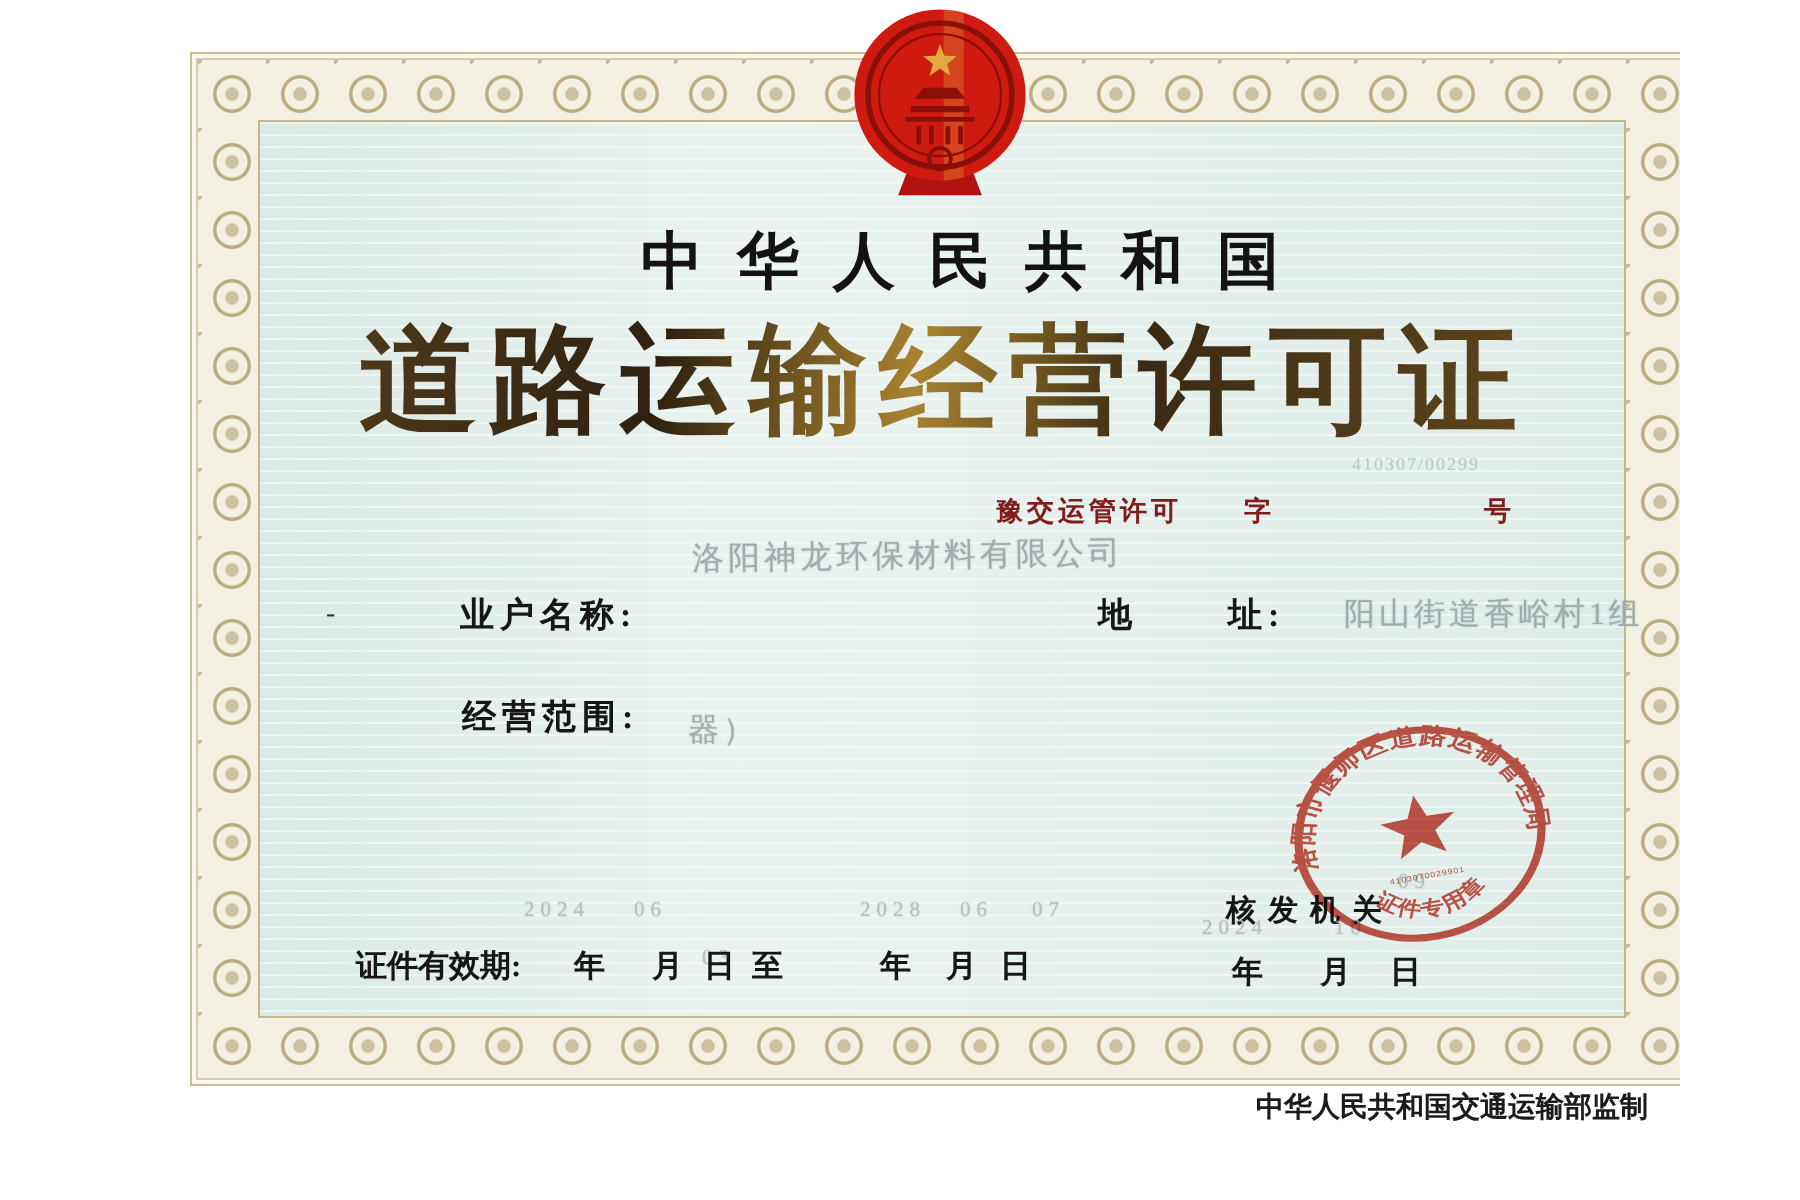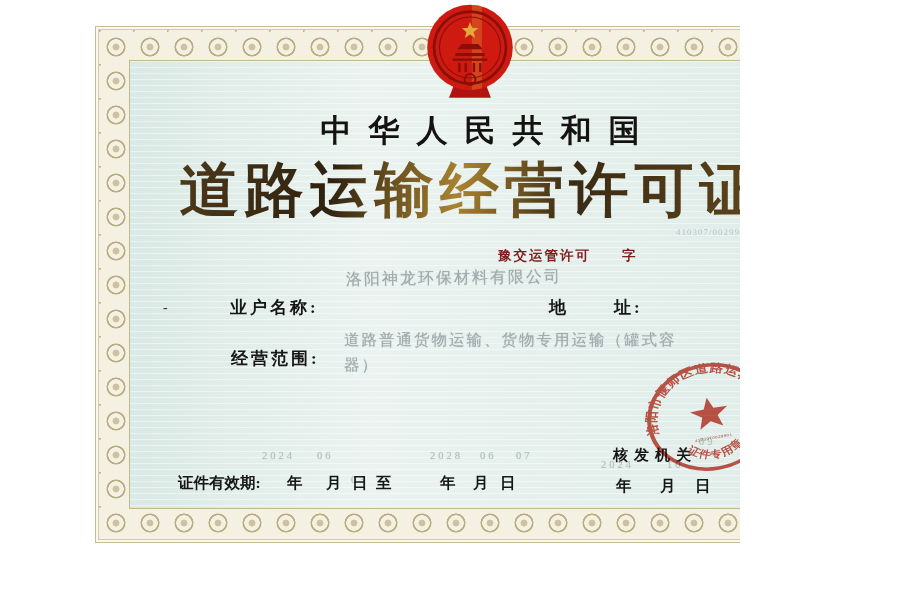--- a/index.html
+++ b/index.html
@@ -1,16 +1,16 @@
 <!DOCTYPE html>
 <html><head>
 <meta charset="utf-8">
 <style>
   html,body{margin:0;padding:0;background:#ffffff;}
-  .page{position:relative;width:740px;height:600px;background:#ffffff;overflow:hidden;
+  .page{position:relative;width:840px;height:600px;background:#ffffff;overflow:hidden;
         font-family:"Liberation Serif","DejaVu Serif",serif;}
   .abs{position:absolute;}
 
   
   .frame{position:absolute;left:95px;top:26px;width:752px;height:517px;
          background:#faf7ec;border:1px solid #c6bc96;padding:2px;box-sizing:border-box;}
   .band{width:100%;height:100%;border:1px solid #d4cbab;box-sizing:border-box;
         background-color:#f5f1e2;
         background-image:
           radial-gradient(circle at 17px 17px, rgba(187,175,131,0) 7.5px, rgba(183,170,125,.95) 8px, rgba(183,170,125,.95) 9.2px, rgba(187,175,131,0) 9.8px),
@@ -92,22 +92,22 @@
   <div class="abs lic" style="left:498px;top:247px;">豫交运管许可</div>
   <div class="abs lic" style="left:622px;top:247px;">字</div>
   <div class="abs lic" style="left:742px;top:247px;">号</div>
 
   <div class="abs faint fv" style="left:346px;top:268px;transform:rotate(-0.8deg);">洛阳神龙环保材料有限公司</div>
   <div class="abs stray" style="left:163px;top:300px;">-</div>
   <div class="abs label" style="left:230px;top:296px;">业户名称:</div>
 
   <div class="abs label" style="left:549px;top:296px;">地</div>
   <div class="abs label" style="left:614px;top:296px;">址:</div>
+  <div class="abs faint" style="left:672px;top:297px;font-size:15.5px;">阳山街道香峪村1组</div>
 
-  <div class="abs faint" style="left:344px;top:330px;font-size:15.5px;white-space:nowrap;">道路普通货物运输、货物专用运输（罐式容</div>
   <div class="abs label" style="left:231px;top:347px;">经营范围:</div>
   <div class="abs faint" style="left:344px;top:355px;font-size:15.5px;">器）</div>
 
   <svg class="abs seal-svg" viewBox="0 0 160 160" preserveAspectRatio="none" xmlns="http://www.w3.org/2000/svg">
     <defs>
       <path id="sealTopArc" d="M 16 98 A 66 66 0 1 1 144 98" fill="none"></path>
       <path id="sealBotArc" d="M 36 108 A 47 47 0 0 0 124 108" fill="none"></path>
     </defs>
     <circle cx="80" cy="80" r="74" fill="none" stroke="#c9483a" stroke-width="5"></circle>
     <text font-size="16.5" fill="#c9483a" letter-spacing="1" font-family="Liberation Serif, DejaVu Serif, serif" font-weight="bold">
@@ -137,14 +137,15 @@
 
   <div class="abs label" style="left:178px;top:473px;font-size:15.5px;letter-spacing:0;">证件有效期:</div>
   <div class="abs unit" style="left:287px;top:473px;">年</div>
   <div class="abs unit" style="left:326px;top:473px;">月</div>
   <div class="abs unit" style="left:352px;top:473px;">日</div>
   <div class="abs unit" style="left:376px;top:473px;">至</div>
   <div class="abs unit" style="left:440px;top:473px;">年</div>
   <div class="abs unit" style="left:473px;top:473px;">月</div>
   <div class="abs unit" style="left:500px;top:473px;">日</div>
 
+  <div class="abs footer" style="left:628px;top:545px;">中华人民共和国交通运输部监制</div>
 
 </div>
 
 </body></html>

